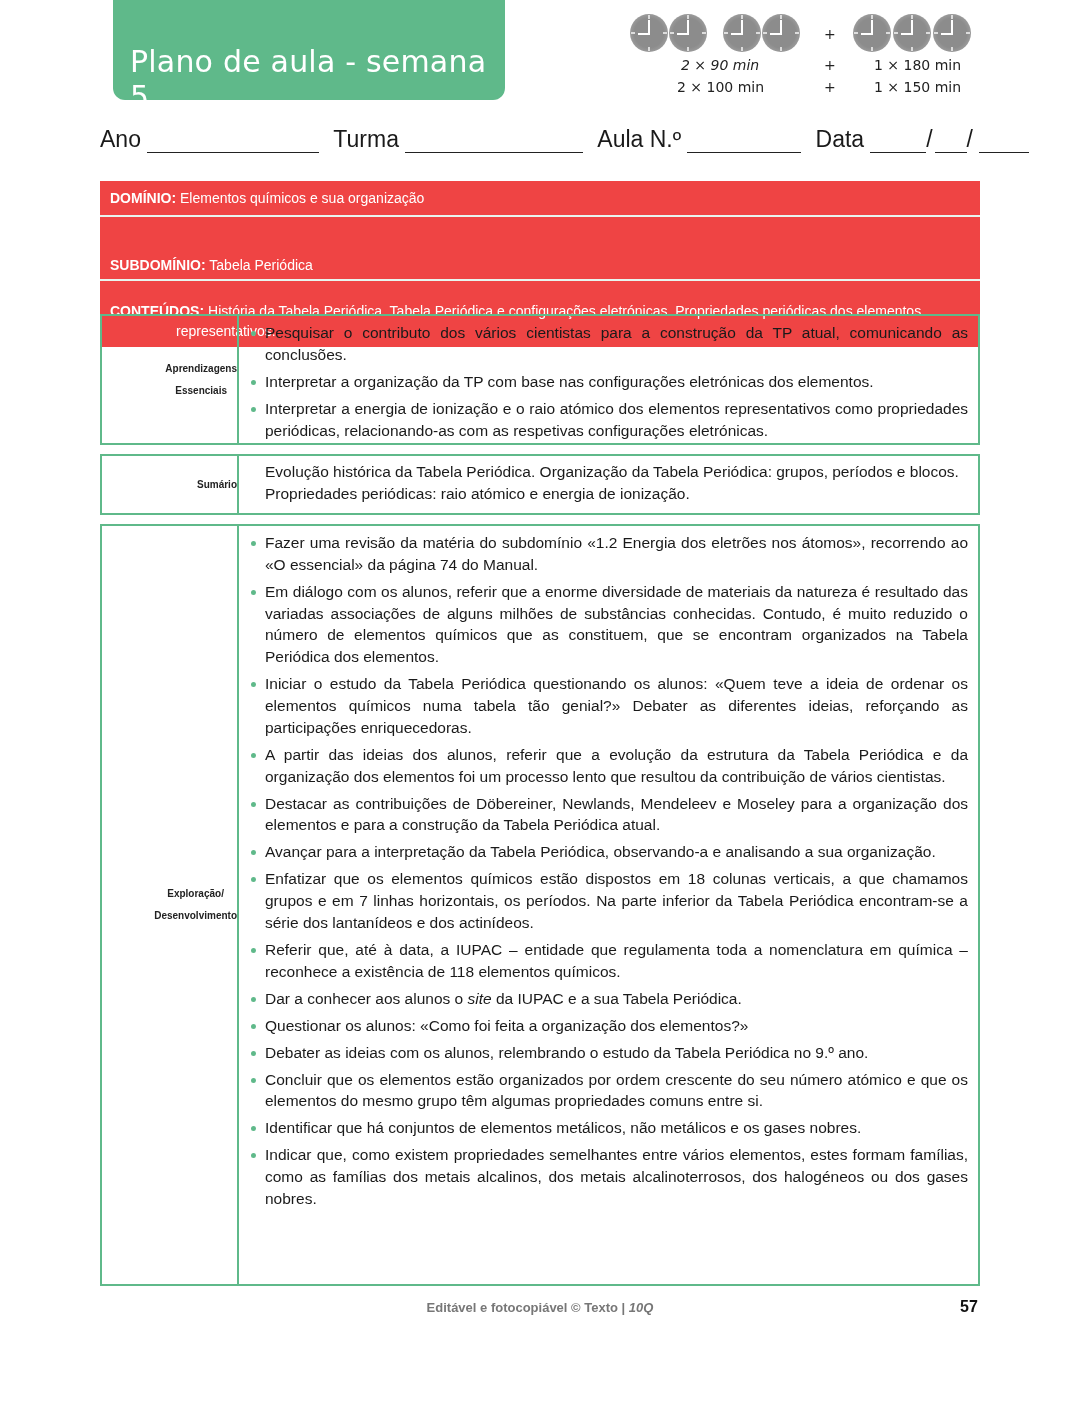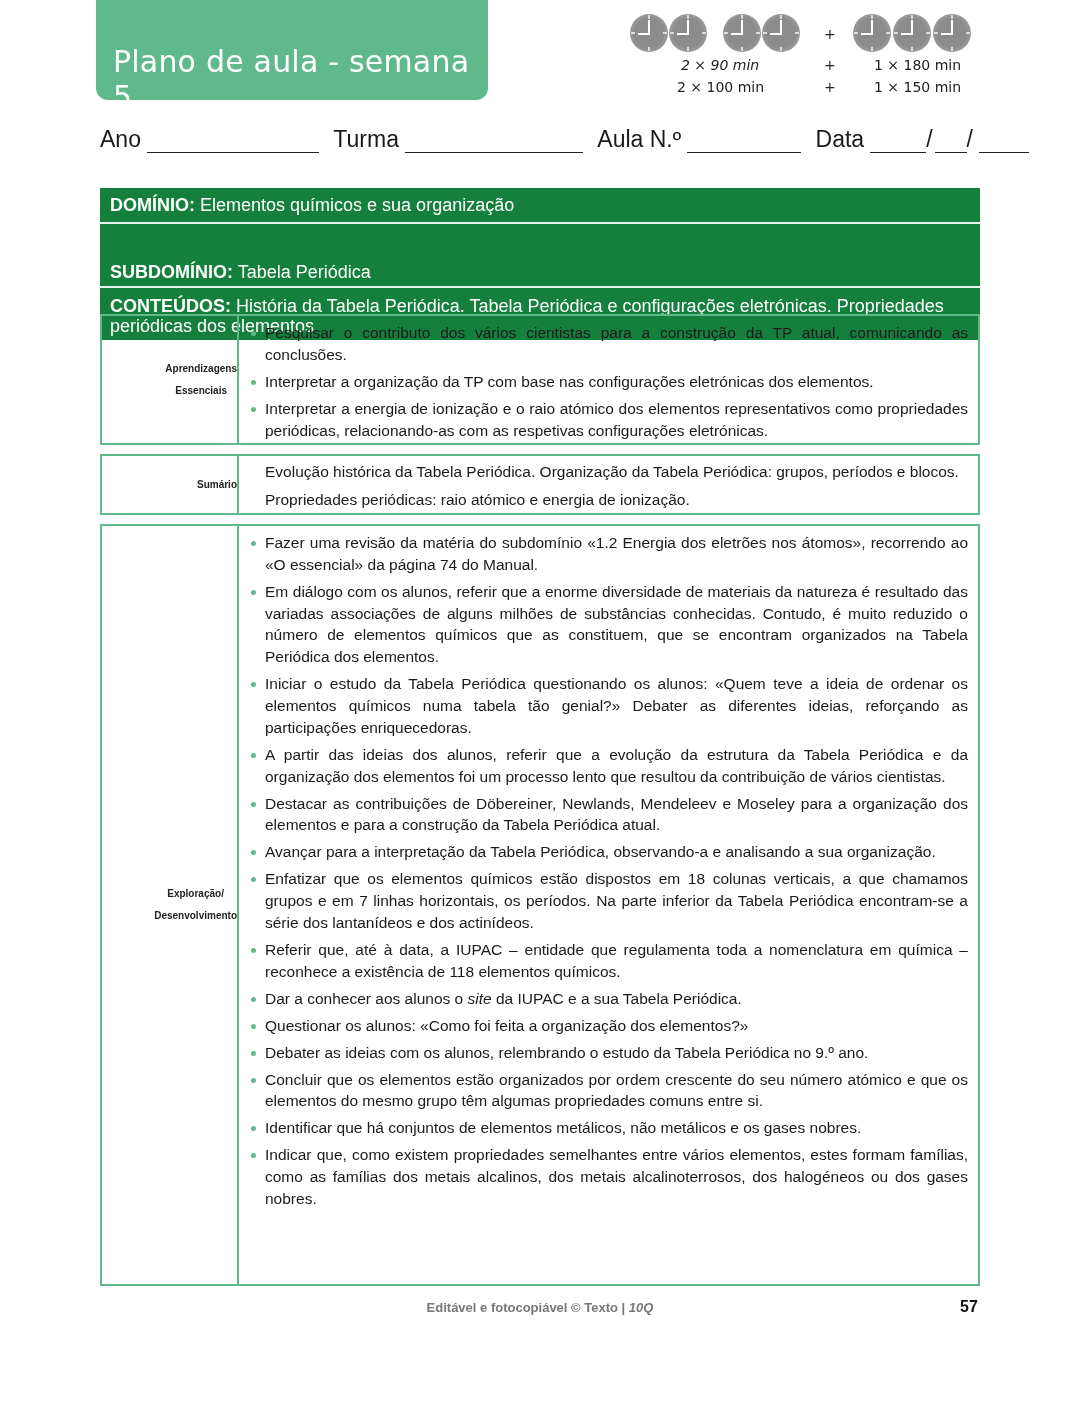--- a/index.html
+++ b/index.html
@@ -1,20 +1,20 @@
 <!DOCTYPE html>
 <html><head>
 <meta charset="utf-8">
 <style>
   * { box-sizing: border-box; margin: 0; padding: 0; }
   html, body { width: 1080px; height: 1405px; background: #ffffff; }
   body { position: relative; font-family: "Liberation Sans", sans-serif; color: #1a1a1a; overflow: hidden; }
 
   .banner {
-    position: absolute; left: 96px; top: 0; width: 392px; height: 100px;
+    position: absolute; left: 113px; top: 0; width: 392px; height: 100px;
     background: #5fb98a; border-radius: 0 0 12px 12px;
   }
   .banner-title {
     position: absolute; left: 17px; top: 44px; font-size: 30px; color: #ffffff;
     font-family: "DejaVu Sans", sans-serif; letter-spacing: 0.2px;
   }
   .clock {
     position: absolute; width: 38px; height: 38px; border-radius: 50%;
     background: radial-gradient(circle, #8c8c8c 55%, #9a9a9a 70%, #c8c8c8 100%);
   }
@@ -32,29 +32,29 @@
   .dur { position: absolute; font-size: 14px; color: #222; font-family: "DejaVu Sans", sans-serif; }
 
   .form-line {
     position: absolute; left: 100px; top: 126px; width: 880px; font-size: 23px;
     font-family: Liberation Sans, sans-serif; white-space: nowrap;
   }
   .form-line span { display: inline-block; }
   .uline { border-bottom: 1px solid #222; height: 18px; vertical-align: bottom; margin: 0 8px 0 6px; }
 
   .green-box {
-    position: absolute; left: 100px; top: 188px; width: 880px; background: #15803d; color: #fff;
-    font-size: 18px;
+    position: absolute; left: 100px; top: 181px; width: 880px; background: #ef4444; color: #fff;
+    font-size: 14px;
   }
   .green-row { padding: 0 10px; border-bottom: 2px solid #e8f5ee; }
   .green-row:last-child { border-bottom: none; }
   .green-row b { font-weight: bold; }
   .row1 { height: 36px; line-height: 34px; }
   .row2 { height: 33px; line-height: 34px; margin-top: 31px; }
-  .row3 { height: 52px; padding-top: 8px; line-height: 20px; }
+  .row3 { height: 66px; padding-top: 20px; line-height: 20px; }
   .row3 .cont2 { display: block; margin-left: 66px; }
 
   .box {
     position: absolute; left: 100px; width: 880px; border: 2px solid #5fb98a; display: flex;
   }
   .box .label {
     width: 137px; border-right: 2px solid #5fb98a; display: flex; align-items: center; justify-content: flex-end;
     text-align: center; font-weight: bold; font-size: 10px; line-height: 22px; color: #222;
   }
   .box .content { flex: 1; padding: 6px 10px 22px 12px; font-size: 15.5px; line-height: 21.8px; color: #1a1a1a; }
@@ -163,21 +163,21 @@
   <div class="content">
     <div class="item">Pesquisar o contributo dos vários cientistas para a construção da TP atual, comunicando as conclusões.</div>
     <div class="item">Interpretar a organização da TP com base nas configurações eletrónicas dos elementos.</div>
     <div class="item">Interpretar a energia de ionização e o raio atómico dos elementos representativos como propriedades periódicas, relacionando-as com as respetivas configurações eletrónicas.</div>
   </div>
 </div>
 
 <div class="box" style="top:454px;height:61px;">
   <div class="label">Sumário</div>
   <div class="content" style="padding-top:5px;">
-    <div class="plain" style="margin-bottom:6px;white-space:nowrap;">Evolução histórica da Tabela Periódica. Organização da Tabela Periódica: grupos, períodos e blocos.</div>
+    <div class="plain" style="margin-bottom:0;white-space:nowrap;">Evolução histórica da Tabela Periódica. Organização da Tabela Periódica: grupos, períodos e blocos.</div>
     <div class="plain">Propriedades periódicas: raio atómico e energia de ionização.</div>
   </div>
 </div>
 
 <div class="box" style="top:524px;height:762px;">
   <div class="label">
     <div><span>Exploração/</span><br><span>Desenvolvimento</span></div>
   </div>
   <div class="content">
     <div class="item">Fazer uma revisão da matéria do subdomínio «1.2 Energia dos eletrões nos átomos», recorrendo ao «O essencial» da página 74 do Manual.</div>

